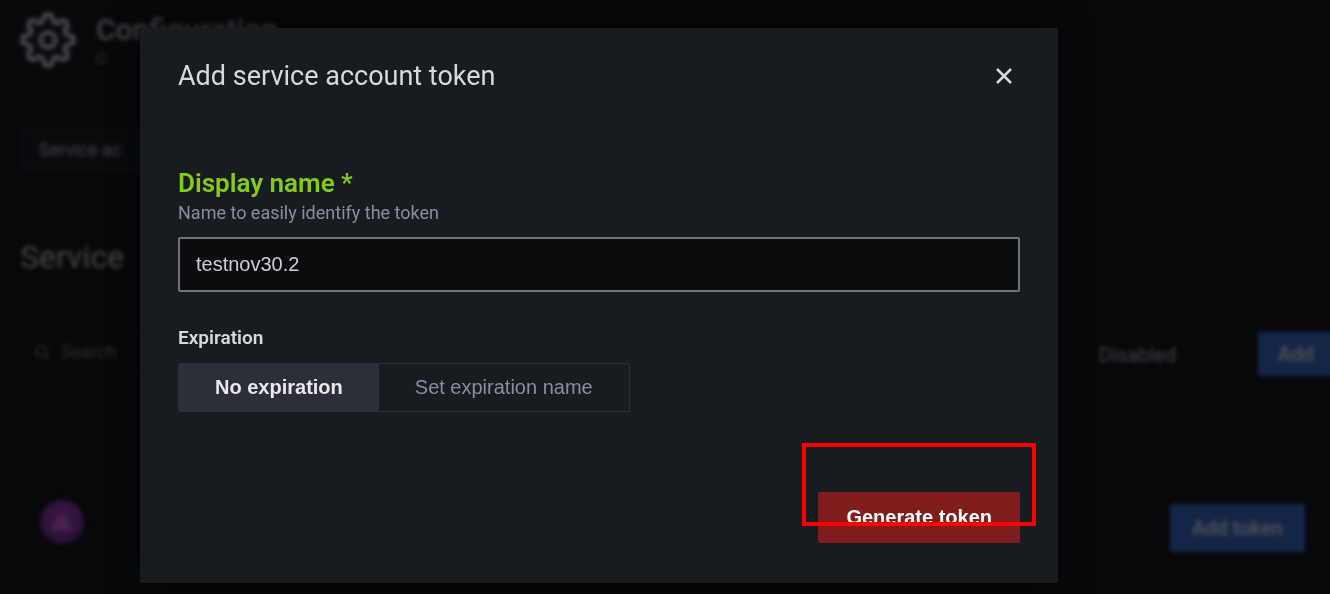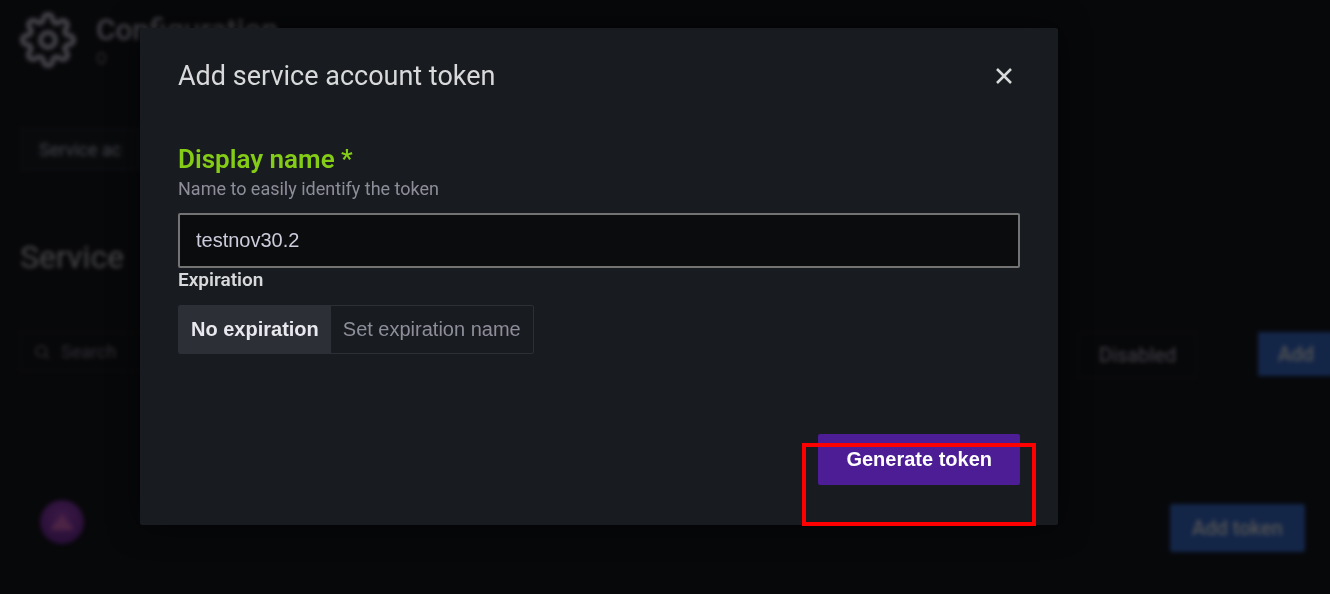--- a/index.html
+++ b/index.html
@@ -138,21 +138,21 @@
       width: 918px;
       background: #181b1f;
       border-radius: 2px;
       padding: 32px 38px 40px 38px;
       box-shadow: 0 0 30px rgba(0,0,0,0.6);
     }
     .modal-header {
       display: flex;
       justify-content: space-between;
       align-items: center;
-      margin-bottom: 52px;
+      margin-bottom: 76px;
     }
     .modal-title {
       font-size: 27px;
       color: #d8d9da;
       font-weight: 400;
     }
     .close-btn {
       width: 32px; height: 32px;
       display: flex; align-items: center; justify-content: center;
       cursor: pointer;
@@ -180,49 +180,50 @@
       padding: 14px 16px;
       font-size: 20px;
       color: #ccccdc;
       outline: none;
     }
 
     .exp-label {
       font-size: 19px;
       font-weight: 600;
       color: #d8d9da;
+      margin-top: 34px;
       margin-bottom: 14px;
     }
     .radio-group {
       display: inline-flex;
       border: 1px solid #2c2f36;
       border-radius: 2px;
       overflow: hidden;
     }
     .radio-option {
-      padding: 12px 12px;
+      padding: 12px 36px;
       font-size: 20px;
       color: #8e8e9b;
       background: transparent;
       border: none;
       cursor: pointer;
     }
     .radio-option.active {
       background: #2c2f36;
       color: #e8e8ee;
       font-weight: 600;
     }
 
     .modal-footer {
       display: flex;
       justify-content: flex-end;
       margin-top: 80px;
     }
     .primary-btn {
-      background: #4c1d95;
+      background: #7f1d1d;
       color: #fff;
       border: none;
       padding: 14px 28px;
       font-size: 20px;
       font-weight: 600;
       border-radius: 2px;
       cursor: pointer;
     }
     .highlight-box {
       position: absolute;

